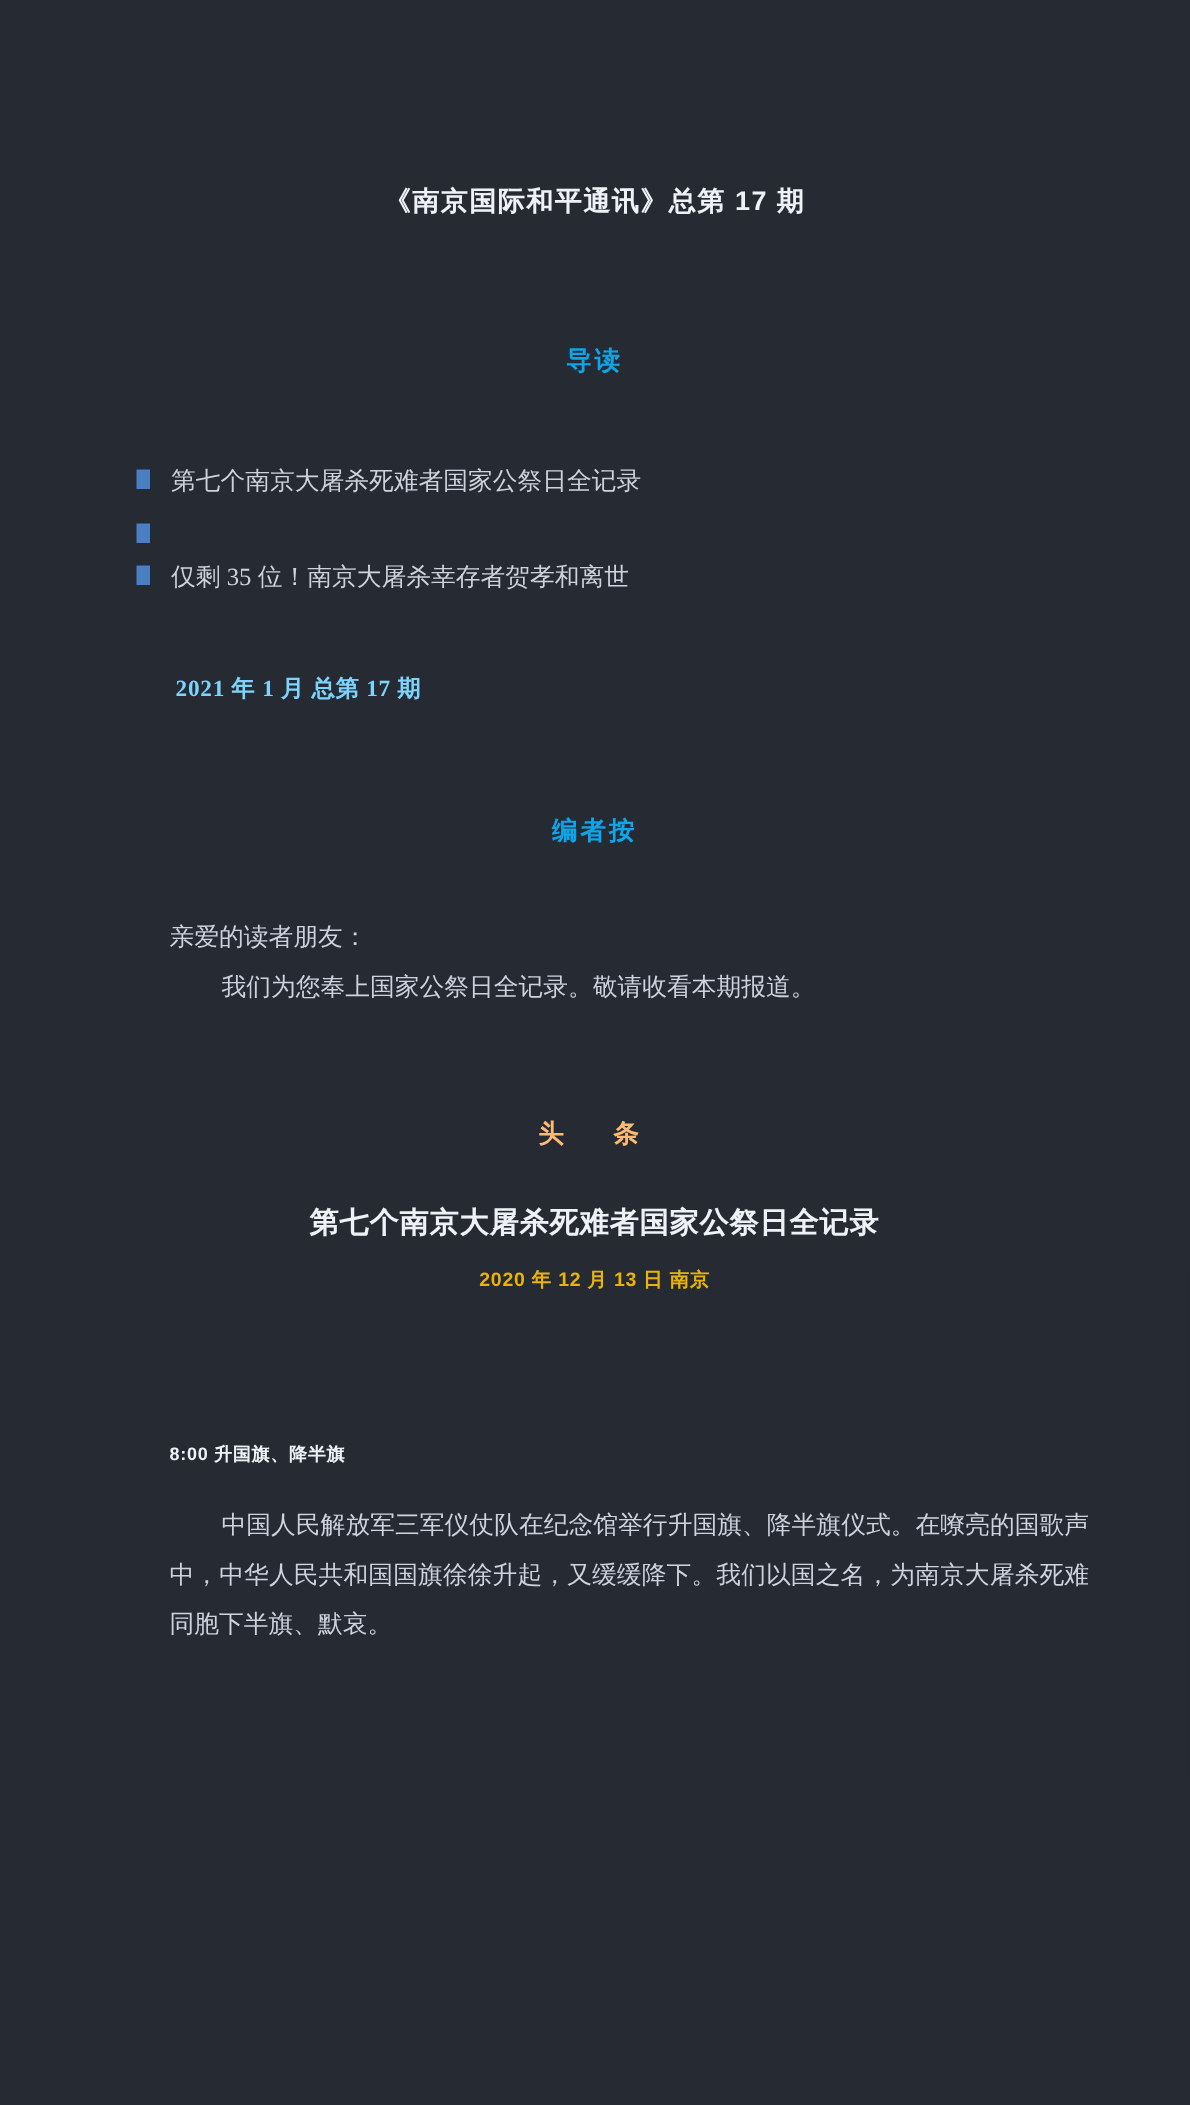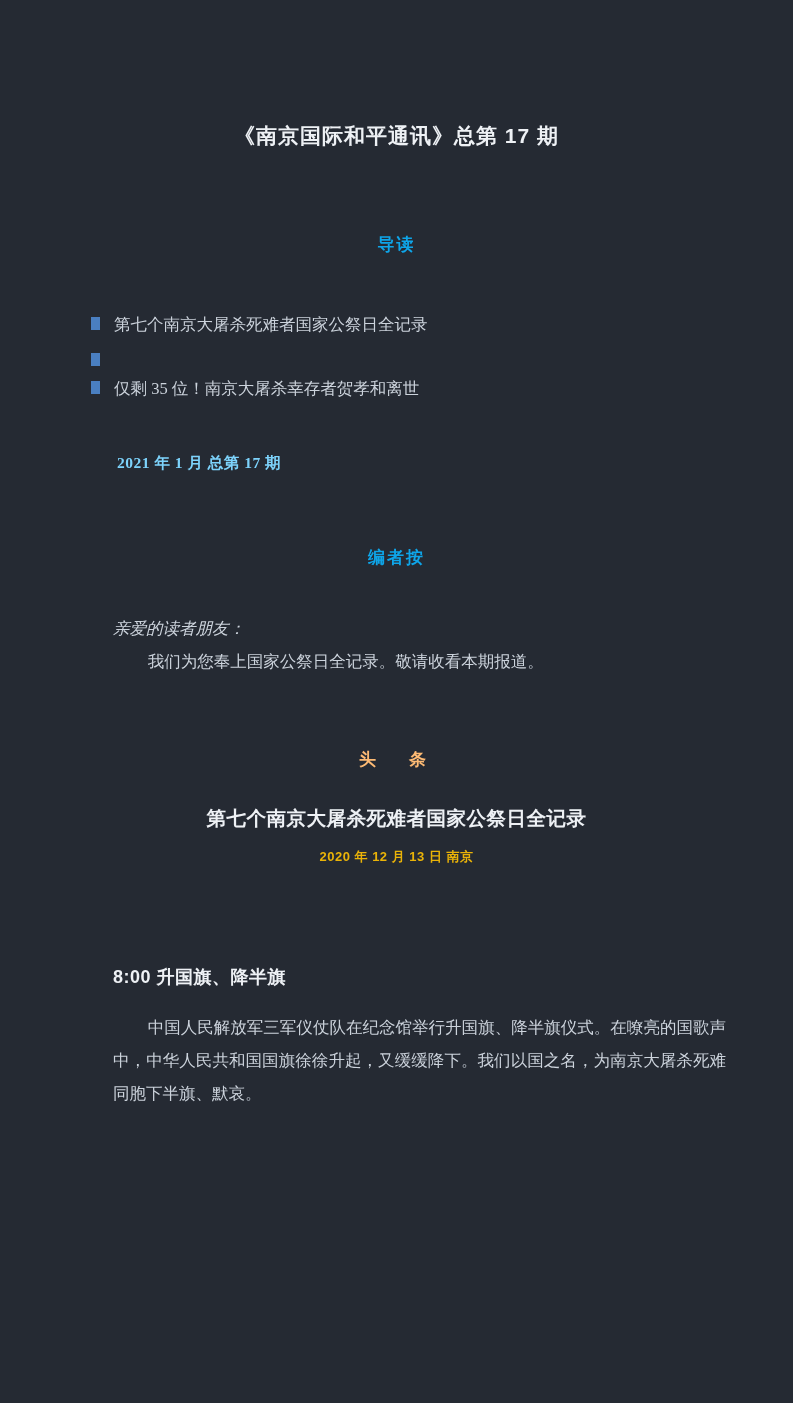--- a/index.html
+++ b/index.html
@@ -17,21 +17,21 @@
   .page {
     width: 793px;
     box-sizing: border-box;
     padding: 0 60px;
     position: relative;
   }
   .doc-title {
     text-align: center;
     font-family: "Liberation Sans", sans-serif;
     font-weight: bold;
-    font-size: 21px;
+    font-size: 18px;
     color: #eef1f5;
     letter-spacing: 1px;
     margin: 0;
     padding-top: 122px;
   }
   .section-head {
     text-align: center;
     font-family: "Liberation Sans", sans-serif;
     font-weight: bold;
     font-size: 17px;
@@ -80,21 +80,20 @@
     font-size: 16.5px;
     line-height: 2.0;
     color: #ccd3dc;
     margin: 0;
     padding: 0 7px 0 53px;
     text-align: justify;
   }
   .para.salutation {
     margin-top: 43px;
     text-indent: 0;
-    font-style: italic;
   }
   .para.indent {
     text-indent: 2.1em;
   }
   .headline-head {
     margin-top: 70px;
     letter-spacing: 8px;
     color: #fdba74;
   }
   .headline-title {
@@ -111,21 +110,21 @@
     font-family: "Liberation Sans", sans-serif;
     font-weight: bold;
     font-size: 13px;
     color: #eab308;
     margin-top: 16px;
     letter-spacing: 0.5px;
   }
   .time-head {
     font-family: "Liberation Sans", sans-serif;
     font-weight: bold;
-    font-size: 18px;
+    font-size: 12px;
     color: #eef1f5;
     padding-left: 53px;
     margin-top: 99px;
     letter-spacing: 0.5px;
   }
   .body-block {
     margin-top: 22px;
     padding-bottom: 30px;
   }
 </style>

